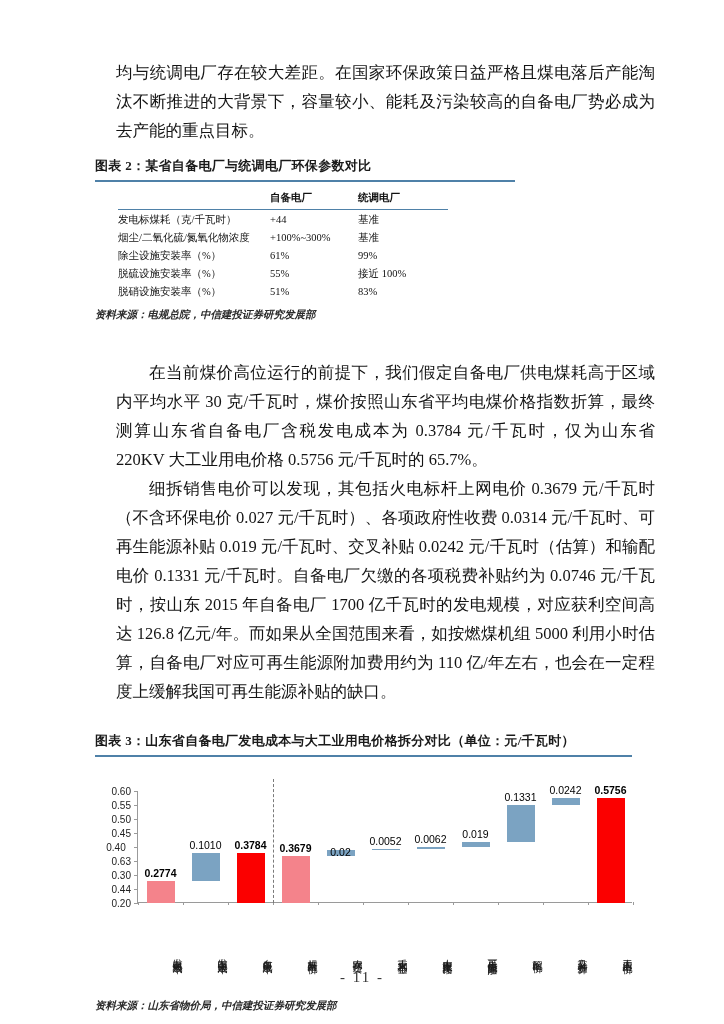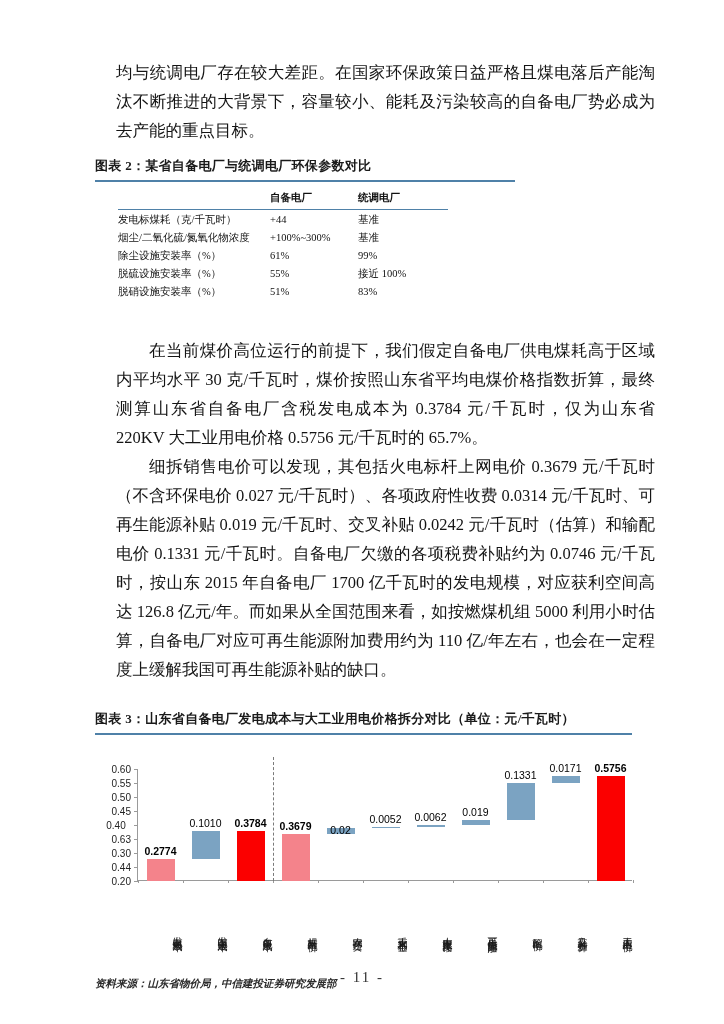--- a/index.html
+++ b/index.html
@@ -178,20 +178,21 @@
               <td class="c1">55%</td>
               <td class="c2">接近 100%</td>
             </tr>
             <tr>
               <td class="c0">脱硝设施安装率（%）</td>
               <td class="c1">51%</td>
               <td class="c2">83%</td>
             </tr>
           </tbody>
       </table>
+      <div class="fig-source">资料来源：电规总院，中信建投证券研究发展部</div>
     </div>
 
     <p class="body-para indent2" style="margin-top:36px;">在当前煤价高位运行的前提下，我们假定自备电厂供电煤耗高于区域内平均水平 30 克/千瓦时，煤价按照山东省平均电煤价格指数折算，最终测算山东省自备电厂含税发电成本为 0.3784 元/千瓦时，仅为山东省 220KV 大工业用电价格 0.5756 元/千瓦时的 65.7%。</p>
     <p class="body-para indent2">细拆销售电价可以发现，其包括火电标杆上网电价 0.3679 元/千瓦时（不含环保电价 0.027 元/千瓦时）、各项政府性收费 0.0314 元/千瓦时、可再生能源补贴 0.019 元/千瓦时、交叉补贴 0.0242 元/千瓦时（估算）和输配电价 0.1331 元/千瓦时。自备电厂欠缴的各项税费补贴约为 0.0746 元/千瓦时，按山东 2015 年自备电厂 1700 亿千瓦时的发电规模，对应获利空间高达 126.8 亿元/年。而如果从全国范围来看，如按燃煤机组 5000 利用小时估算，自备电厂对应可再生能源附加费用约为 110 亿/年左右，也会在一定程度上缓解我国可再生能源补贴的缺口。</p>
 
     <div class="figure fig3">
       <div class="fig-title">图表 3：山东省自备电厂发电成本与大工业用电价格拆分对比（单位：元/千瓦时）</div>
       <div class="chart-wrap">
         <div class="plot">
             <div class="ytick-label" style="top: 0px;">0.60</div>
@@ -236,21 +237,21 @@
             <div class="bar-label" style="left: 180px; width: 45px; top: 55px; font-weight: 400;">0.02</div>
             <div class="bar" style="left: 233.5px; top: 57.932px; width: 28px; height: 1.456px; background: rgb(123, 163, 194);"></div>
             <div class="bar-label" style="left: 225px; width: 45px; top: 43.932px; font-weight: 400;">0.0052</div>
             <div class="bar" style="left: 278.5px; top: 56.196px; width: 28px; height: 1.736px; background: rgb(123, 163, 194);"></div>
             <div class="bar-label" style="left: 270px; width: 45px; top: 42.196px; font-weight: 400;">0.0062</div>
             <div class="bar" style="left: 323.5px; top: 50.876px; width: 28px; height: 5.32px; background: rgb(123, 163, 194);"></div>
             <div class="bar-label" style="left: 315px; width: 45px; top: 36.876px; font-weight: 400;">0.019</div>
             <div class="bar" style="left: 368.5px; top: 13.608px; width: 28px; height: 37.268px; background: rgb(123, 163, 194);"></div>
             <div class="bar-label" style="left: 360px; width: 45px; top: -0.392px; font-weight: 400;">0.1331</div>
             <div class="bar" style="left: 413.5px; top: 6.832px; width: 28px; height: 6.776px; background: rgb(123, 163, 194);"></div>
-            <div class="bar-label" style="left: 405px; width: 45px; top: -7.168px; font-weight: 400;">0.0171</div>
+            <div class="bar-label" style="left: 405px; width: 45px; top: -7.168px; font-weight: 400;">0.0242</div>
             <div class="bar" style="left: 458.5px; top: 6.832px; width: 28px; height: 105.168px; background: rgb(251, 0, 0);"></div>
             <div class="bar-label" style="left: 450px; width: 45px; top: -7.168px; font-weight: 700;">0.5756</div>
             <div class="separator" style="left: 134.5px; height: 124px;"></div>
           </div>
         <div class="xlabels">
             <div class="xlabel" style="left: 0px; width: 45px;">发电燃料成本</div>
             <div class="xlabel" style="left: 45px; width: 45px;">发电固定成本</div>
             <div class="xlabel" style="left: 90px; width: 45px;">自备电厂成本</div>
             <div class="xlabel" style="left: 135px; width: 45px;">标杆上网电价</div>
             <div class="xlabel" style="left: 180px; width: 45px;">农网还贷</div>

